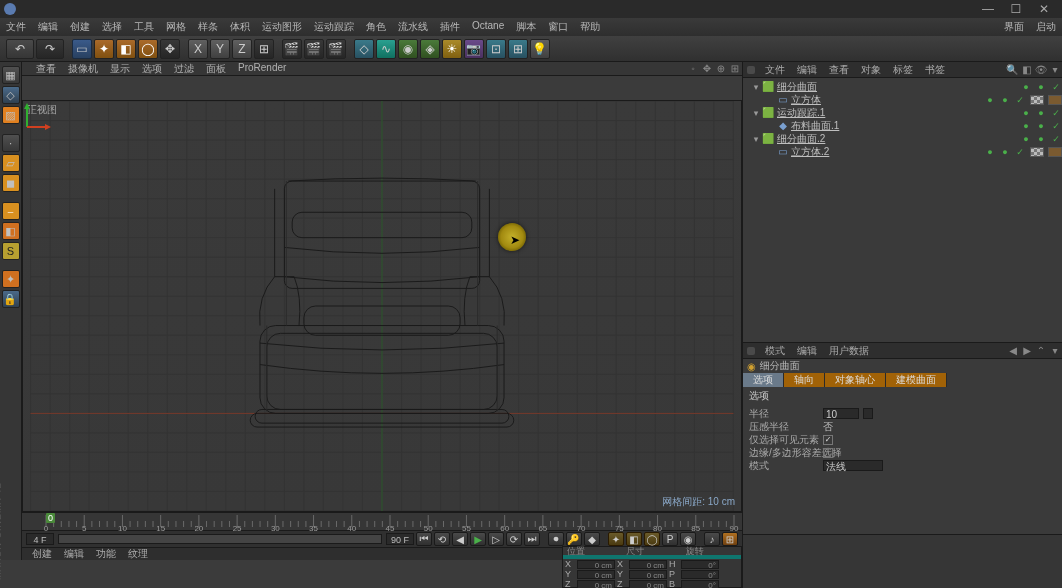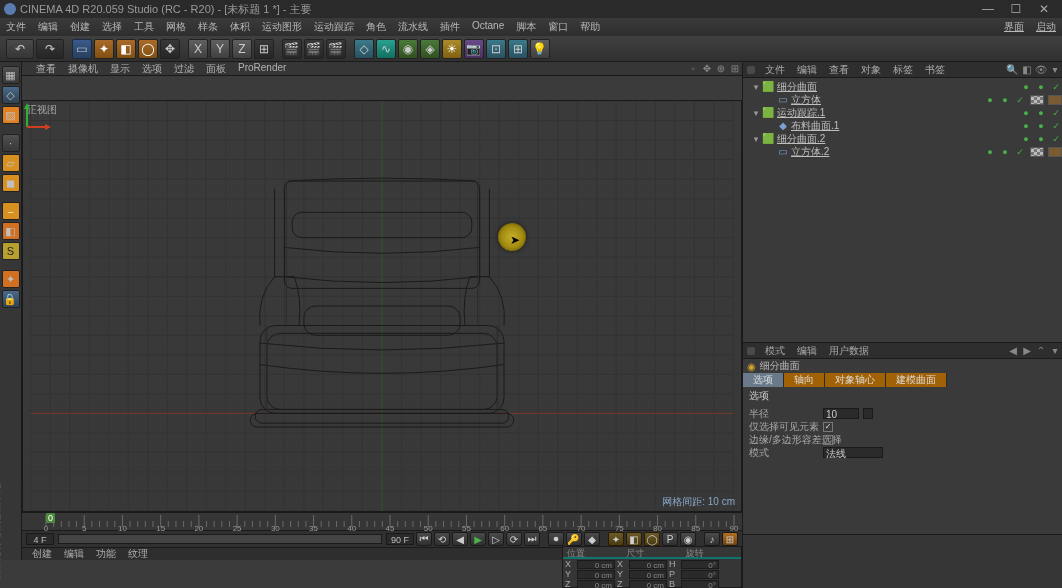--- a/index.html
+++ b/index.html
@@ -113,35 +113,34 @@
 .timebar .range { position:absolute; left:0; width:100%; height:100%; background:#444; }
 .timebar .num { width:28px; height:12px; background:#2a2a2a; border:1px solid #1a1a1a; color:#bbb; font-size:9px; text-align:center; line-height:12px; }
 .timebar .pbtn { width:16px; height:14px; background:linear-gradient(#4a4a4a,#303030); border:1px solid #1a1a1a; border-radius:2px; display:flex; align-items:center; justify-content:center; font-size:10px; color:#ccc; }
 .timebar .pbtn.play { color:#4ab04a; }
 .timebar .pbtn.on { background:linear-gradient(#6a5a2a,#4a3a10); border-color:#2a1a00; }
 
 .status-bar { height:12px; background:#2e2e2e; display:flex; align-items:center; font-size:10px; color:#aaa; padding:0 4px; }
 .status-bar .item { padding:0 6px; }
 
 .coord-panel { position:absolute; left:562px; bottom:0; width:180px; height:42px; background:#363636; border:1px solid #1a1a1a; font-size:9px; color:#888; display:flex; flex-direction:column; }
-.coord-panel .hdr { height:12px; display:flex; align-items:flex-start; padding:0 4px; border-bottom:2px solid #0f766e; gap:8px; }
+.coord-panel .hdr { height:12px; display:flex; align-items:center; padding:0 4px; border-bottom:4px solid #0f766e; gap:8px; }
 .coord-panel .hdr span { flex:1; text-align:left; }
 .coord-panel .r { height:10px; display:flex; align-items:center; gap:2px; padding:0 2px; color:#888; }
 .coord-panel .lbl { width:10px; color:#aaa; }
 .coord-panel .v { width:38px; height:9px; background:#2a2a2a; border:1px solid #1a1a1a; color:#888; font-size:8px; text-align:right; padding-right:2px; line-height:9px; }
 
 .bottom-right { position:absolute; right:0; bottom:0; width:320px; height:54px; background:#363636; border-left:1px solid #1a1a1a; border-top:1px solid #1a1a1a; }
 .watermark { position:absolute; left:3px; bottom:8px; transform: rotate(-90deg); transform-origin: left bottom; color:#555; font-size:9px; letter-spacing:1px; }
 </style>
 </head>
 <body>
 
 <div class="title-bar">
   <div class="logo"></div>
-  <div>CINEMA 4D R20.059 Studio (RC - R20) - [未标题 1 *] - 主要</div>
   <div class="spacer"></div>
   <div class="win-btn">—</div>
   <div class="win-btn">☐</div>
   <div class="win-btn">✕</div>
 </div>
 
 <div class="menu-bar">
   <div id="menu-items" style="display: flex;">
       <div class="item">文件</div>
       <div class="item">编辑</div>
@@ -155,21 +154,21 @@
       <div class="item">运动跟踪</div>
       <div class="item">角色</div>
       <div class="item">流水线</div>
       <div class="item">插件</div>
       <div class="item">Octane</div>
       <div class="item">脚本</div>
       <div class="item">窗口</div>
       <div class="item">帮助</div>
     </div>
   <div class="spacer"></div>
-  <div id="menu-right" style="display: flex; text-decoration: underline;">
+  <div id="menu-right" style="display: flex;">
       <div class="item">界面</div>
       <div class="item">启动</div>
     </div>
 </div>
 
 <div class="toolbar">
   <div class="tbtn arrow">↶</div>
   <div class="tbtn arrow dark">↷</div>
   <div class="sep"></div>
   <div class="tbtn blue">▭</div>
@@ -614,20 +613,24 @@
           <div class="t">建模曲面</div>
         </div>
       <div class="attr-section-title">选项</div>
       <div class="attr-body" id="attr-rows">
           <div class="attr-row">
             <div class="label">半径</div>
             <div class="field">10</div>
             <div class="spin"></div>
           </div>
           <div class="attr-row">
+            <div class="label">压感半径</div>
+            <div>否</div>
+          </div>
+          <div class="attr-row">
             <div class="label">仅选择可见元素</div>
             <div class="chk">✓</div>
           </div>
           <div class="attr-row">
             <div class="label">边缘/多边形容差选择</div>
             <div class="chk"></div>
           </div>
           <div class="attr-row">
             <div class="label">模式</div>
             <div class="field long">法线</div>

